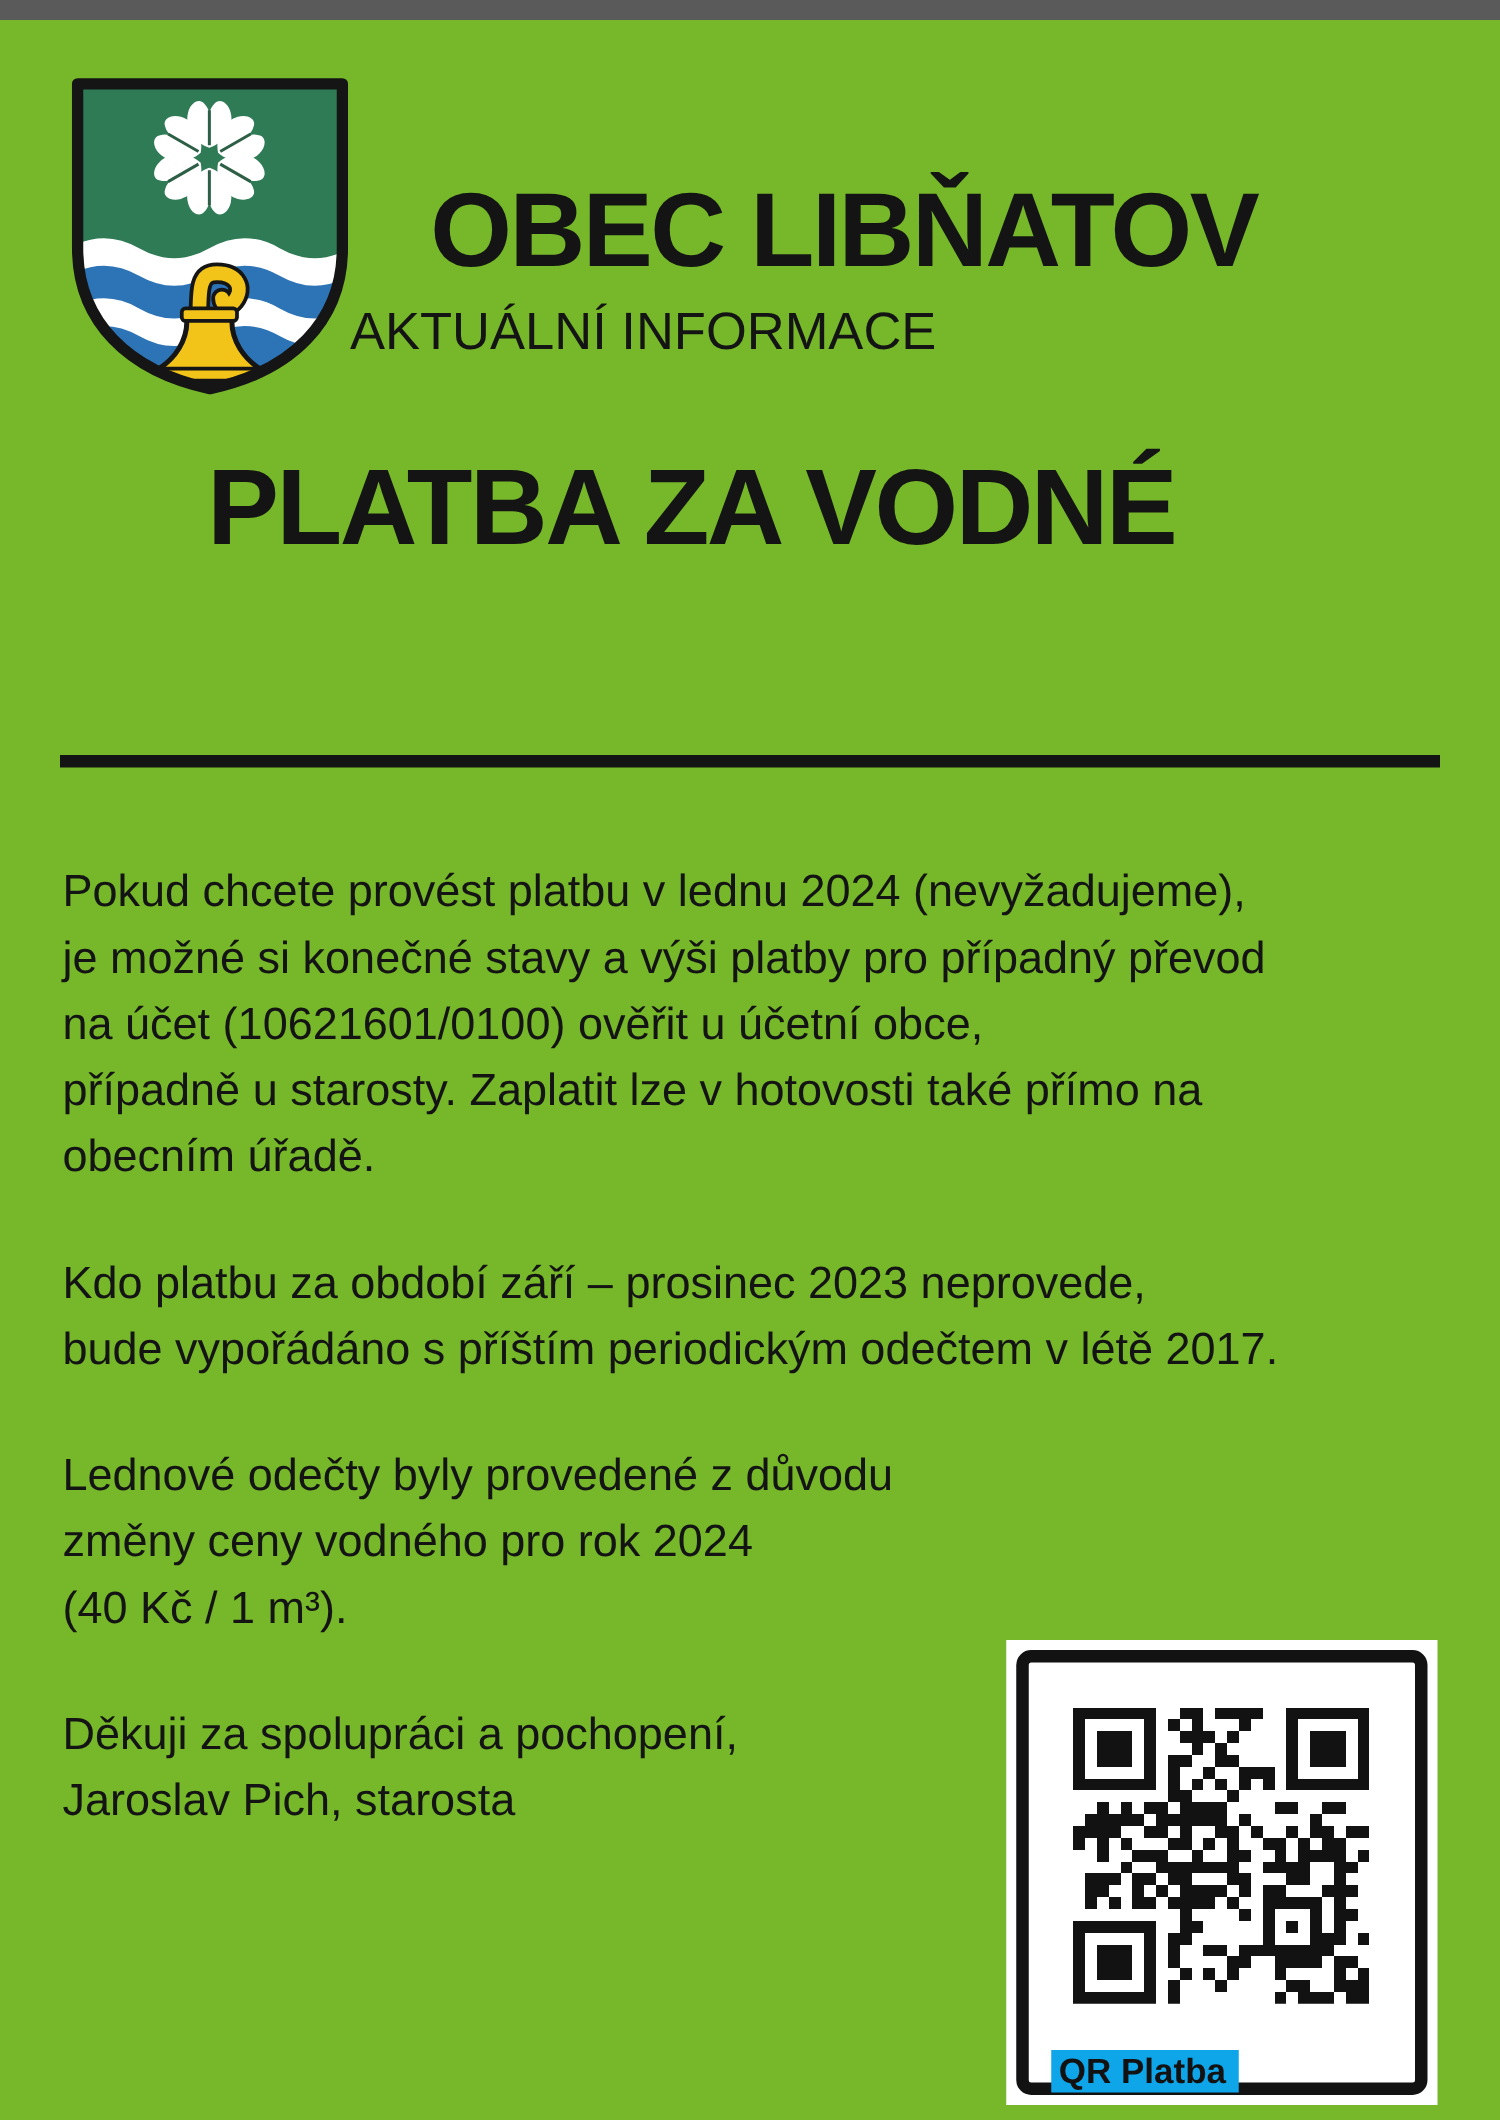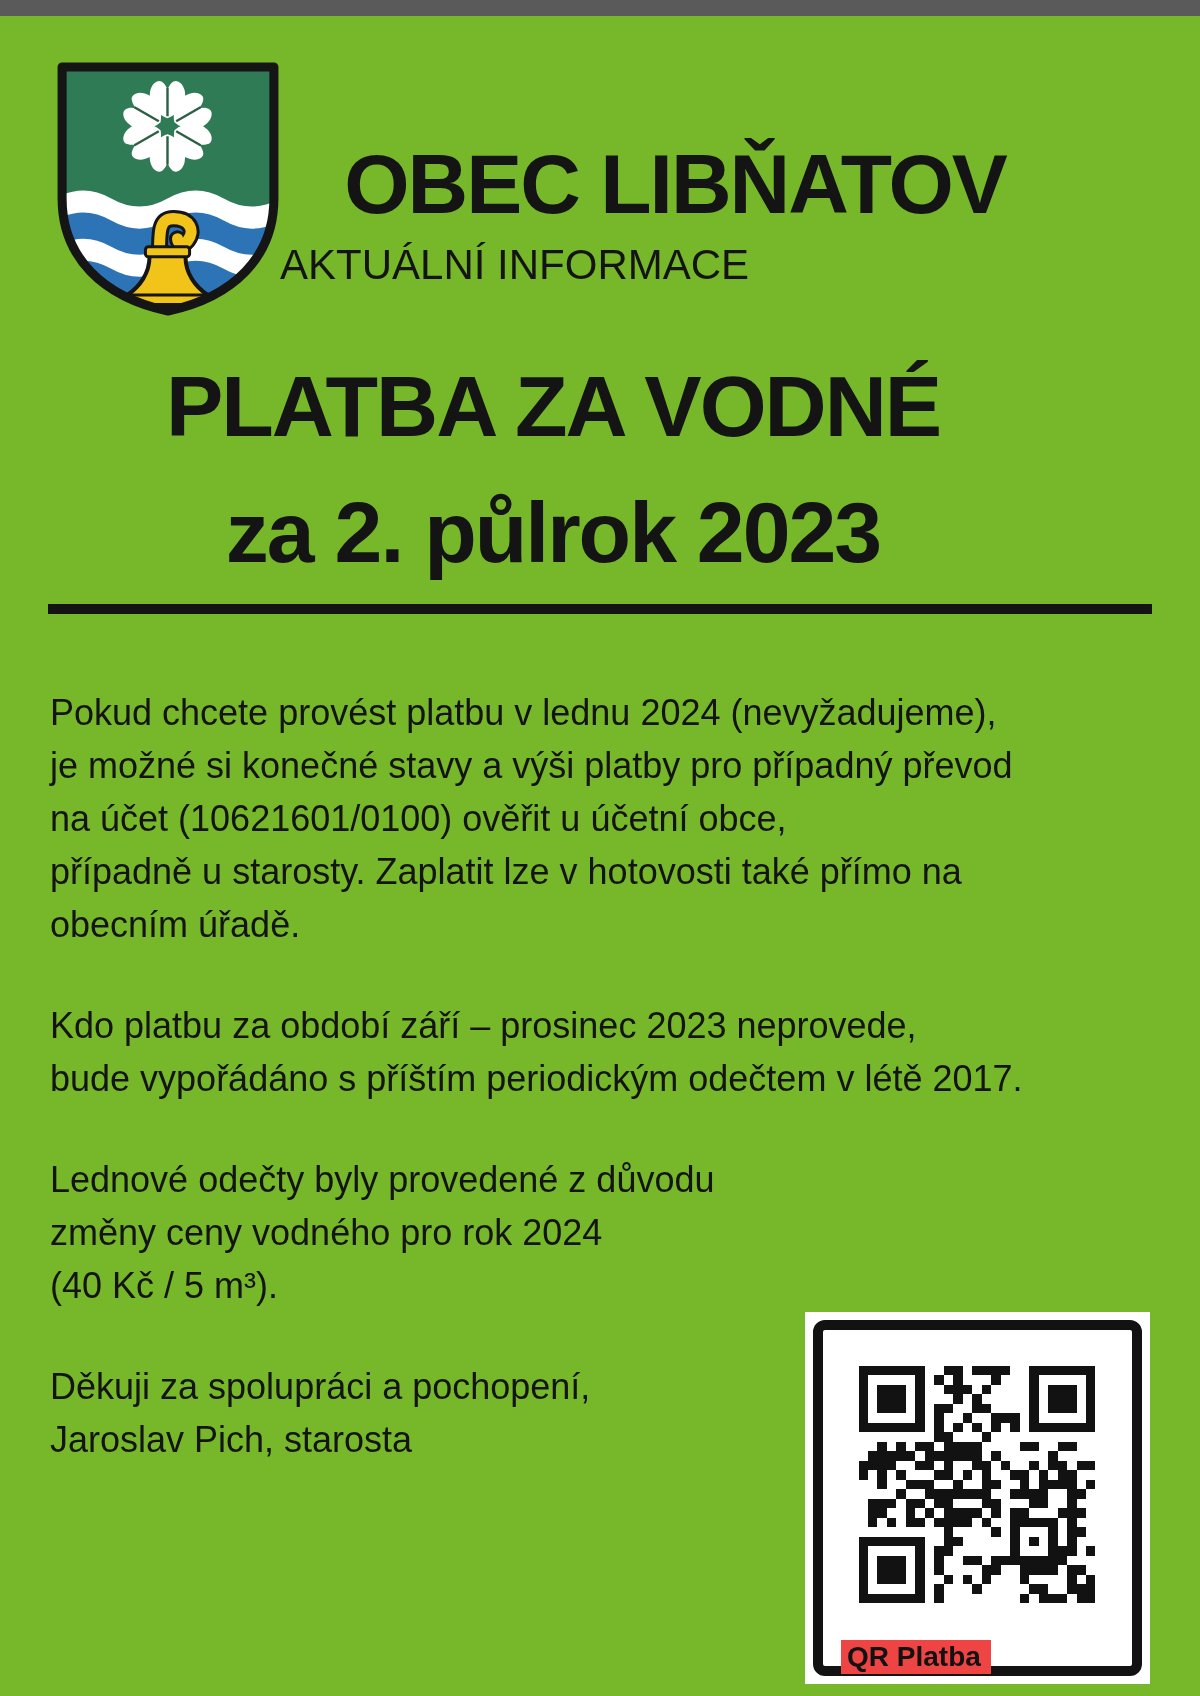--- a/index.html
+++ b/index.html
@@ -43,21 +43,21 @@
     position:absolute; left:805px; top:1296px; width:345px; height:372px;
     background:#ffffff;
   }
   .qr-frame{
     position:absolute; left:8px; top:8px; right:8px; bottom:8px;
     border:10px solid #121212; border-radius:12px;
   }
   .qr-svg{position:absolute; left:52px; top:54px; width:240px; height:237px;}
   .qr-svg rect{fill:#121212;}
   .qr-label{
-    position:absolute; left:36px; bottom:10px; background:#ef4444;
+    position:absolute; left:36px; bottom:10px; background:#0ea5e9;
     padding:0 10px 0 6px; font-size:28px; font-weight:bold; color:#121212;
     line-height:34px; white-space:nowrap;
   }
 </style>
 </head>
 <body>
 
 <div class="page">
 
   <svg class="coat" viewBox="0 0 225 257" aria-hidden="true">
@@ -102,34 +102,33 @@
         <line x1="66" y1="234" x2="158" y2="234" stroke="#151515" stroke-width="3"></line>
       </g>
     </g>
     <path d="M7,7 H218 V138 C218,196 178,236 112.5,250 C47,236 7,196 7,138 Z" fill="none" stroke="#151515" stroke-width="9" stroke-linejoin="round"></path>
   </svg>
 
   <h1 class="org">OBEC LIBŇATOV</h1>
   <div class="subtitle">AKTUÁLNÍ INFORMACE</div>
 
   <div class="h-line1">PLATBA ZA VODNÉ</div>
-  <div class="h-line2">za 2. půlrok 2023</div>
   <div class="rule"></div>
 
   <div class="body-text">
     <p>Pokud chcete provést platbu v lednu 2024 (nevyžadujeme),
 je možné si konečné stavy a výši platby pro případný převod
 na účet (10621601/0100) ověřit u účetní obce,
 případně u starosty. Zaplatit lze v hotovosti také přímo na
 obecním úřadě.</p>
     <p>Kdo platbu za období září – prosinec 2023 neprovede,
 bude vypořádáno s příštím periodickým odečtem v létě 2017.</p>
     <p>Lednové odečty byly provedené z důvodu
 změny ceny vodného pro rok 2024
-(40 Kč / 5 m³).</p>
+(40 Kč / 1 m³).</p>
     <p>Děkuji za spolupráci a pochopení,
 Jaroslav Pich, starosta</p>
   </div>
 
   <div class="qr-card">
     <div class="qr-frame"></div>
     <svg class="qr-svg" viewBox="0 0 25 25" shape-rendering="crispEdges" aria-hidden="true">
         <rect x="0" y="0" width="1" height="1"></rect>
         <rect x="1" y="0" width="1" height="1"></rect>
         <rect x="2" y="0" width="1" height="1"></rect>

